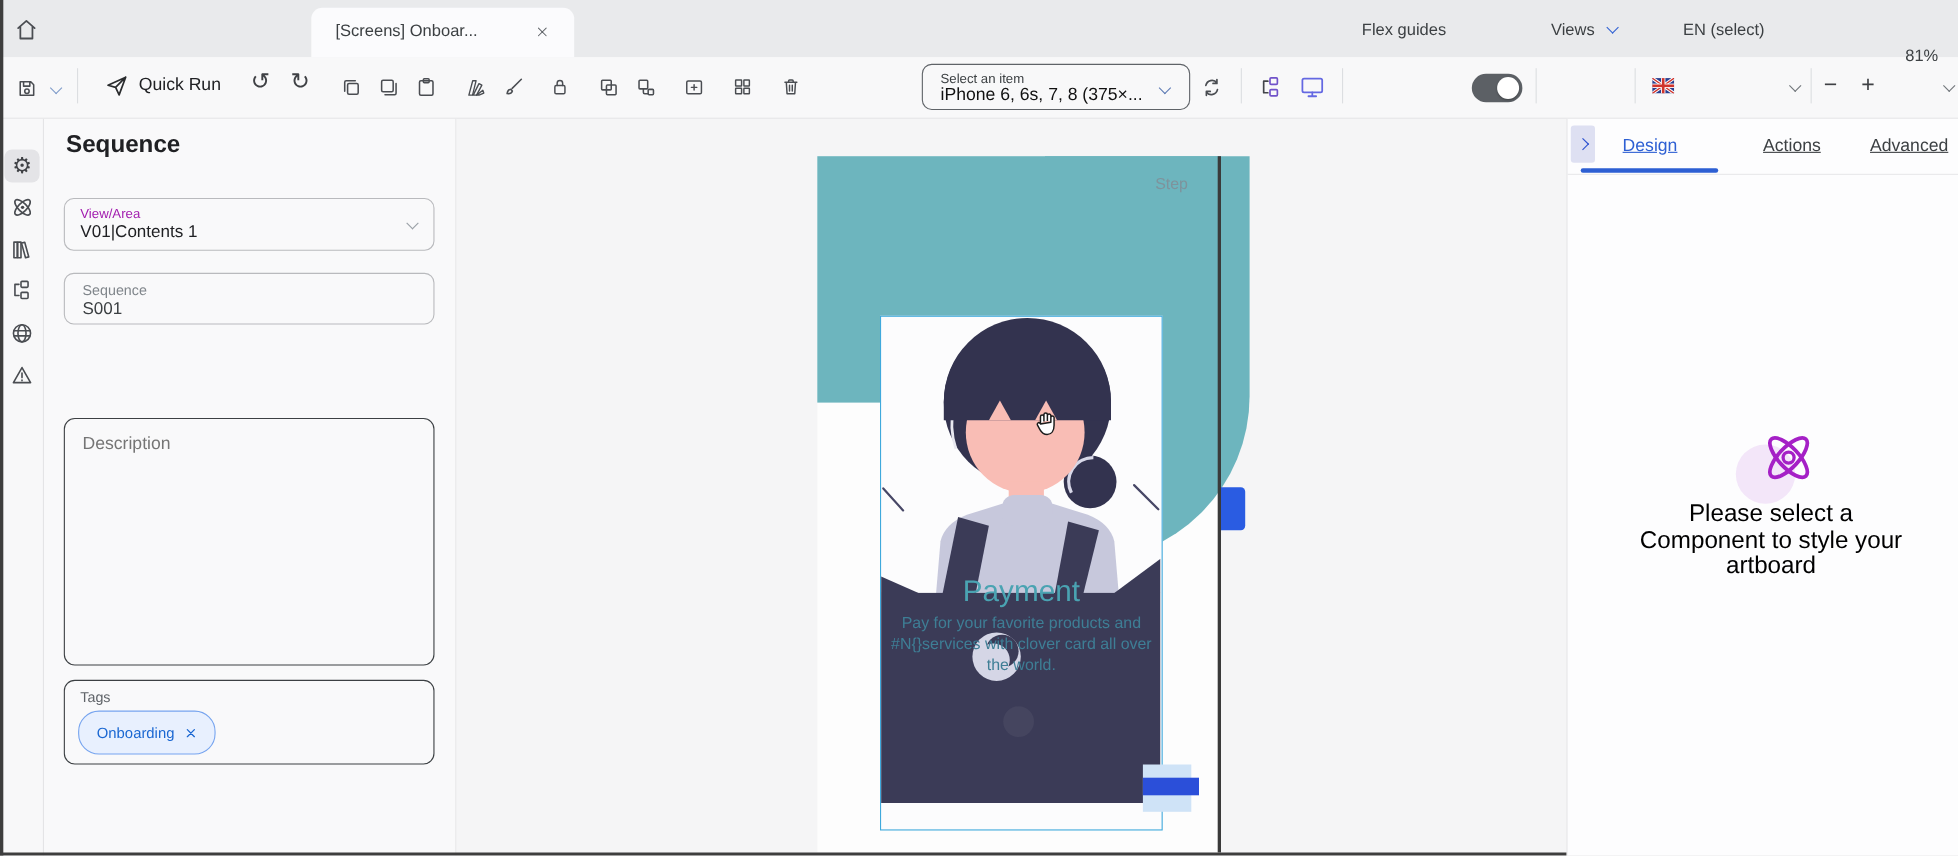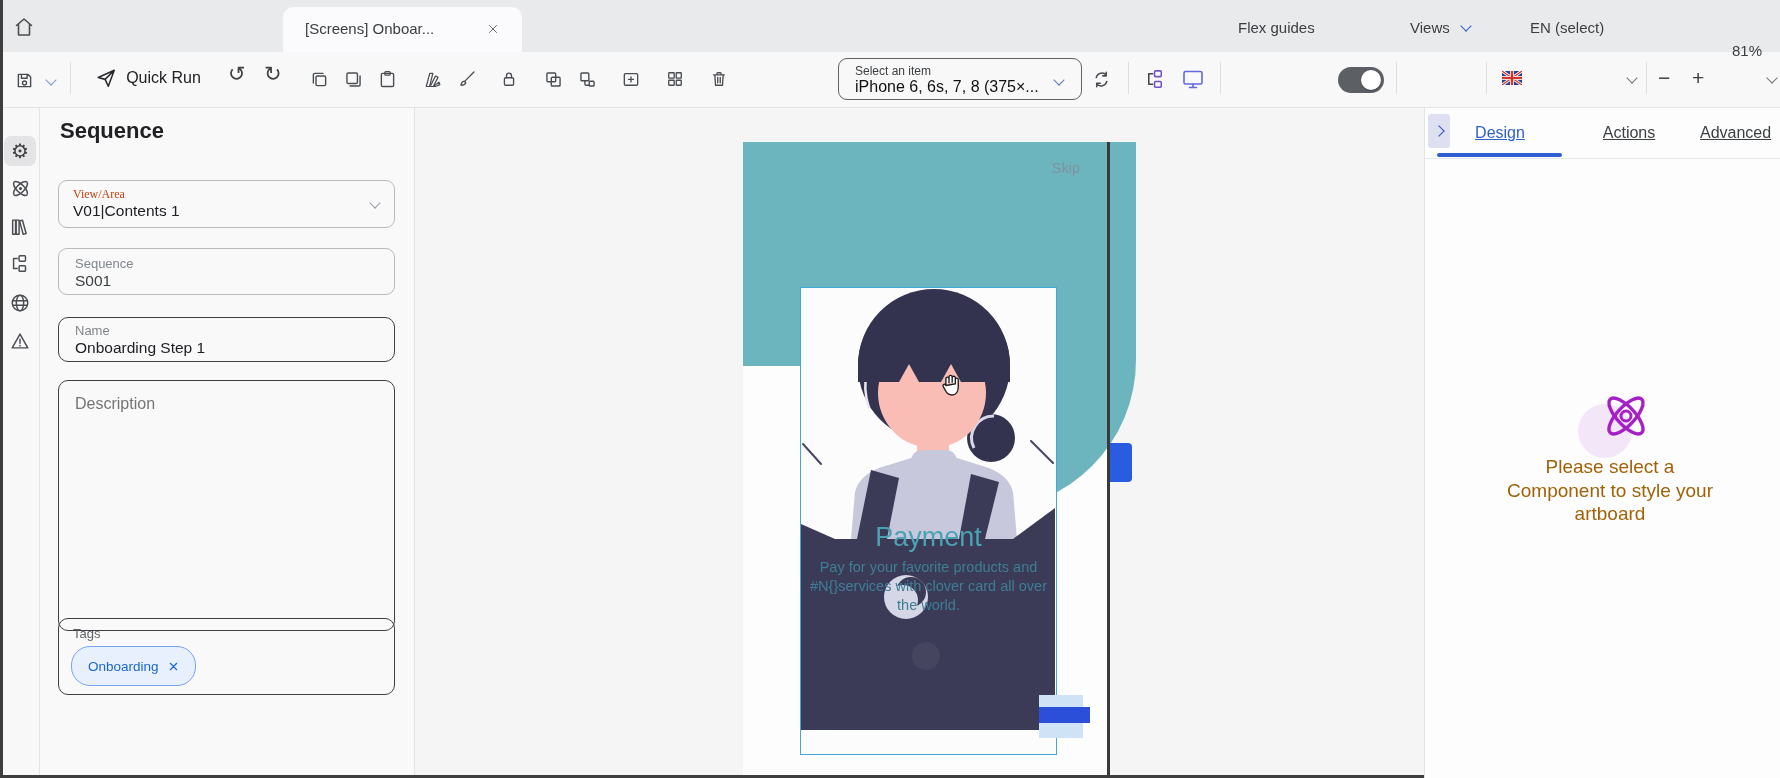--- a/index.html
+++ b/index.html
@@ -235,56 +235,52 @@
     <svg class="icn" viewBox="0 0 24 24" width="22">
       <path d="M12 4.5 L20.5 19.5 H3.5z"></path>
         <path d="M12 10 v4.5 M12 17 v.5"></path>
     </svg>
   </div>
 
   <div class="abs settings"></div>
   <div class="abs" style="left:60px;top:118px;font-size:22px;font-weight:bold;color:#202124;">Sequence</div>
 
   <div class="abs fieldbox" style="left:58px;top:180px;width:337px;height:48px;">
-    <div class="abs flabel sm" style="left:14px;top:6px;color:#c2410c;font-family:Liberation Serif, serif;">View/Area</div>
+    <div class="abs flabel sm" style="left:14px;top:6px;color:#a21caf;">View/Area</div>
     <input class="abs fvalue" style="left: 14px; top: 21px; width: 280px;" value="V01|Contents 1">
     <span class="abs chv" style="left:312px;top:18px;border-color:#9aa0a6;"></span>
   </div>
 
   <div class="abs fieldbox" style="left:58px;top:248px;width:337px;height:47px;">
     <div class="abs flabel" style="left:16px;top:7px;">Sequence</div>
     <input class="abs fvalue" style="left: 16px; top: 23px; width: 290px; color: rgb(60, 64, 67);" value="S001">
   </div>
 
-  <div class="abs fieldbox dark" style="left:58px;top:317px;width:337px;height:45px;">
-    <div class="abs flabel" style="left:16px;top:5px;">Name</div>
-    <input class="abs fvalue" style="left: 16px; top: 21px; width: 290px;" value="Onboarding Step 1">
-  </div>
-
-  <div class="abs fieldbox dark" style="left:58px;top:380px;width:337px;height:251px;">
+
+  <div class="abs fieldbox dark" style="left:58px;top:380px;width:337px;height:225px;">
     <textarea class="abs fvalue" style="left: 16px; top: 14px; width: 300px; height: 180px; resize: none; color: rgb(60, 64, 67); font-size: 16px;" placeholder="Description"></textarea>
   </div>
 
   <div class="abs fieldbox dark" style="left:58px;top:618px;width:337px;height:77px;">
     <div class="abs flabel" style="left:14px;top:7px;font-size:13px;color:#5f6368;">Tags</div>
     <div class="abs chip" style="left:12px;top:27px;">
       <span>Onboarding</span>
       <svg viewBox="0 0 24 24" width="11" height="11" style="stroke:#1a67d2;stroke-width:2.6;fill:none;stroke-linecap:round;">
         <path d="M5 5 L19 19 M19 5 L5 19"></path>
       </svg>
     </div>
   </div>
 
   <div class="abs canvas"></div>
 
   <div class="abs" style="left:743px;top:142px;width:367px;height:633px;background:#fdfdfd;"></div>
 
   <div class="abs" style="left:743px;top:142px;width:367px;height:224px;background:#6db5be;"></div>
   <div class="abs" style="left:950px;top:142px;width:186px;height:368px;background:#6db5be;border-radius:0 0 150px 0;"></div>
-  <div class="abs" style="left:1000px;top:160px;width:80px;text-align:right;font-size:14.5px;color:#7e939c;">Skip</div>
+  <div class="abs" style="left:1000px;top:160px;width:80px;text-align:right;font-size:14.5px;color:#7e939c;">Step</div>
 
   <div class="abs selbox" style="left:800px;top:287px;width:257px;height:468px;">
     <svg width="254" height="465" viewBox="0 0 254 465" style="display:block;">
 
       <path d="M2 156 L20 176 M230 153 L252 175" stroke="#474766" stroke-width="2" stroke-linecap="round" fill="none"></path>
 
       <circle cx="133" cy="78" r="76" fill="#33334f"></circle>
       <path d="M68 120 A70 70 0 0 1 86 47" stroke="#e8e8f0" stroke-width="2.5" fill="none"></path>
 
       <circle cx="190" cy="150" r="24" fill="#33334f"></circle>
@@ -346,21 +342,21 @@
   <div class="abs" style="left:1425px;top:158px;width:355px;height:1px;background:#e8e8ea;"></div>
 
   <div class="abs" style="left:1578px;top:404px;width:54px;height:54px;border-radius:50%;background:#f3e6f9;"></div>
   <svg class="abs" style="left:1598px;top:388px;" viewBox="0 0 56 56" width="56" height="56">
     <g fill="none" stroke="#a520c6" stroke-width="3.4" stroke-linecap="round">
       <ellipse cx="28" cy="28" rx="23" ry="9" transform="rotate(47 28 28)"></ellipse>
       <ellipse cx="28" cy="28" rx="23" ry="9" transform="rotate(-47 28 28)"></ellipse>
       <circle cx="28" cy="28" r="5" stroke-width="3"></circle>
     </g>
   </svg>
-  <div class="abs" style="left:1440px;top:455px;width:340px;text-align:center;font-size:19px;line-height:23.5px;color:#a16207;">
+  <div class="abs" style="left:1440px;top:455px;width:340px;text-align:center;font-size:22px;line-height:23.5px;color:#000000;">
     <div>Please select a</div>
     <div>Component to style your</div>
     <div>artboard</div>
   </div>
 
   <div class="abs" style="left:0;top:0;width:3px;height:778px;background:#3e3e3e;"></div>
   <div class="abs" style="left:0;top:775px;width:1424px;height:3px;background:#3e3e3e;"></div>
 
 </div>
 

